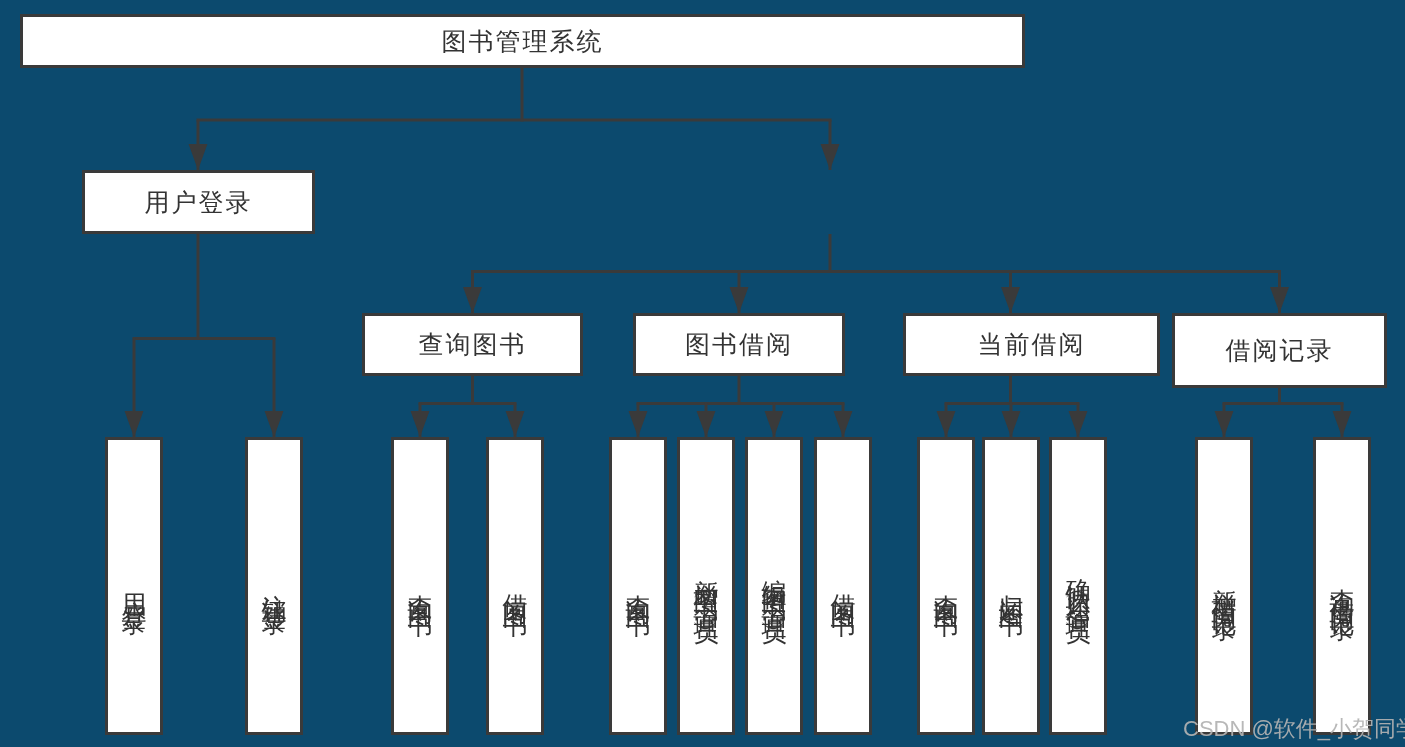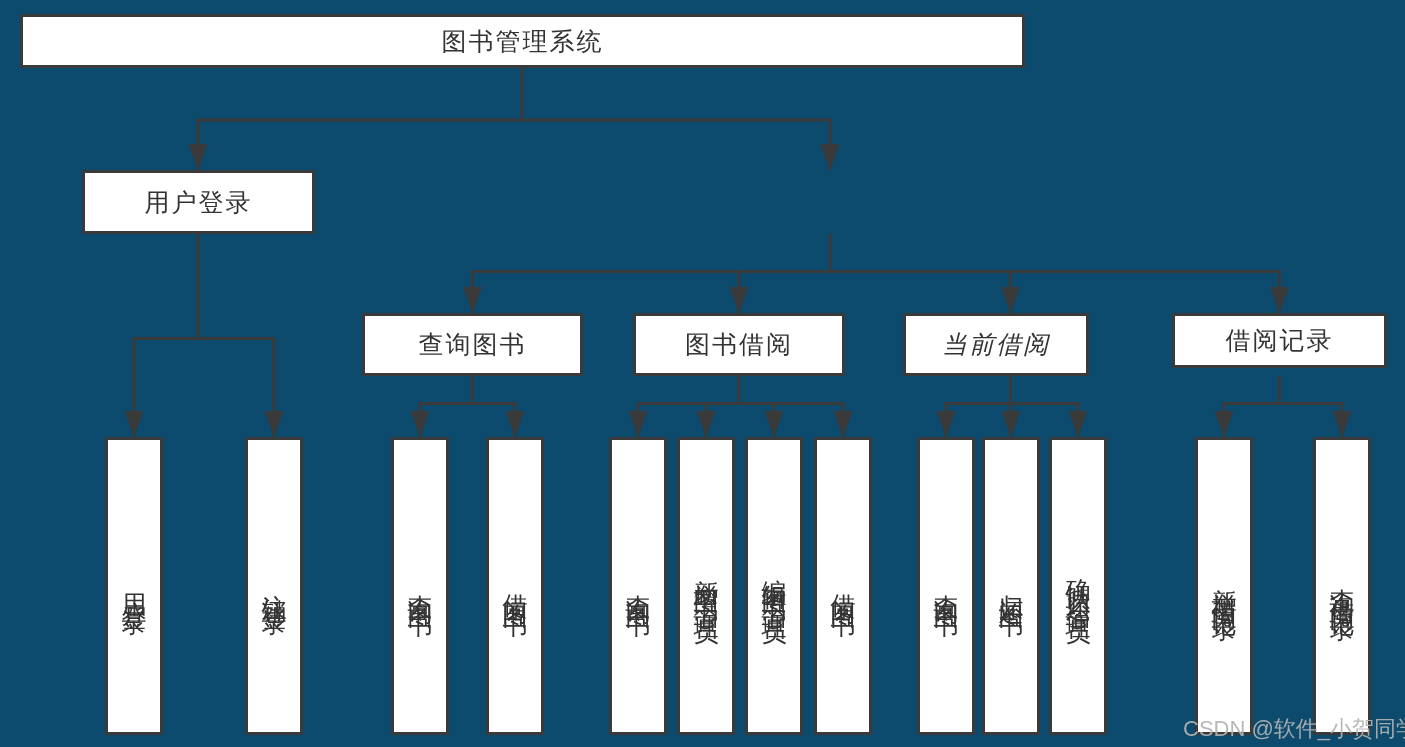--- a/index.html
+++ b/index.html
@@ -124,24 +124,24 @@
   <div class="hbox" style="left:82px; top:170px; width:233px; height:64px;">
     <span>用户登录</span>
   </div>
 
   <div class="hbox" style="left:362px; top:313px; width:221px; height:63px;">
     <span>查询图书</span>
   </div>
   <div class="hbox" style="left:633px; top:313px; width:212px; height:63px;">
     <span>图书借阅</span>
   </div>
-  <div class="hbox" style="left:903px; top:313px; width:186px; height:63px;font-style:italic;">
+  <div class="hbox" style="left:903px; top:313px; width:257px; height:63px;">
     <span>当前借阅</span>
   </div>
-  <div class="hbox" style="left:1172px; top:313px; width:215px; height:55px;align-items:center;">
+  <div class="hbox" style="left:1172px; top:313px; width:215px; height:75px;align-items:center;">
     <span>借阅记录</span>
   </div>
 
   <div class="vbox" style="left:105px;">
     <span class="vtext">用户登录</span>
   </div>
   <div class="vbox" style="left:245px;">
     <span class="vtext">注销登录</span>
   </div>
 

